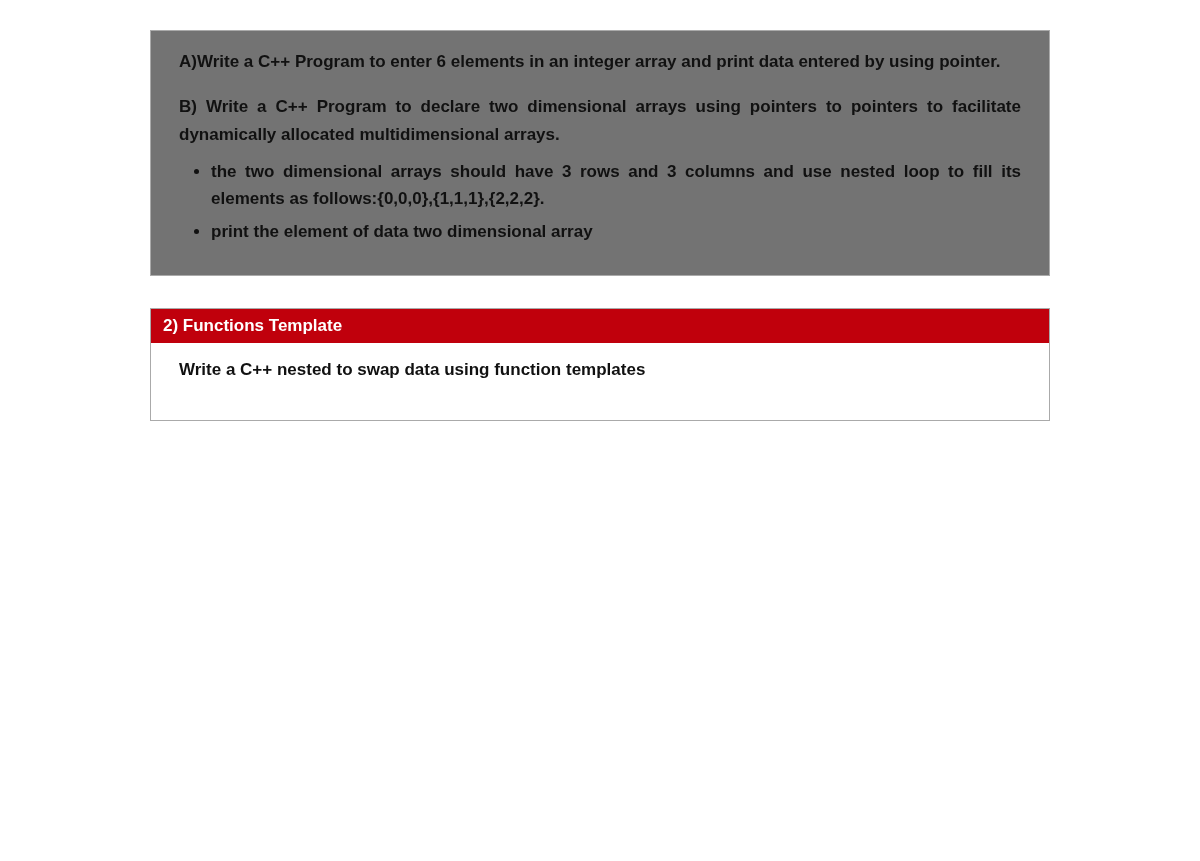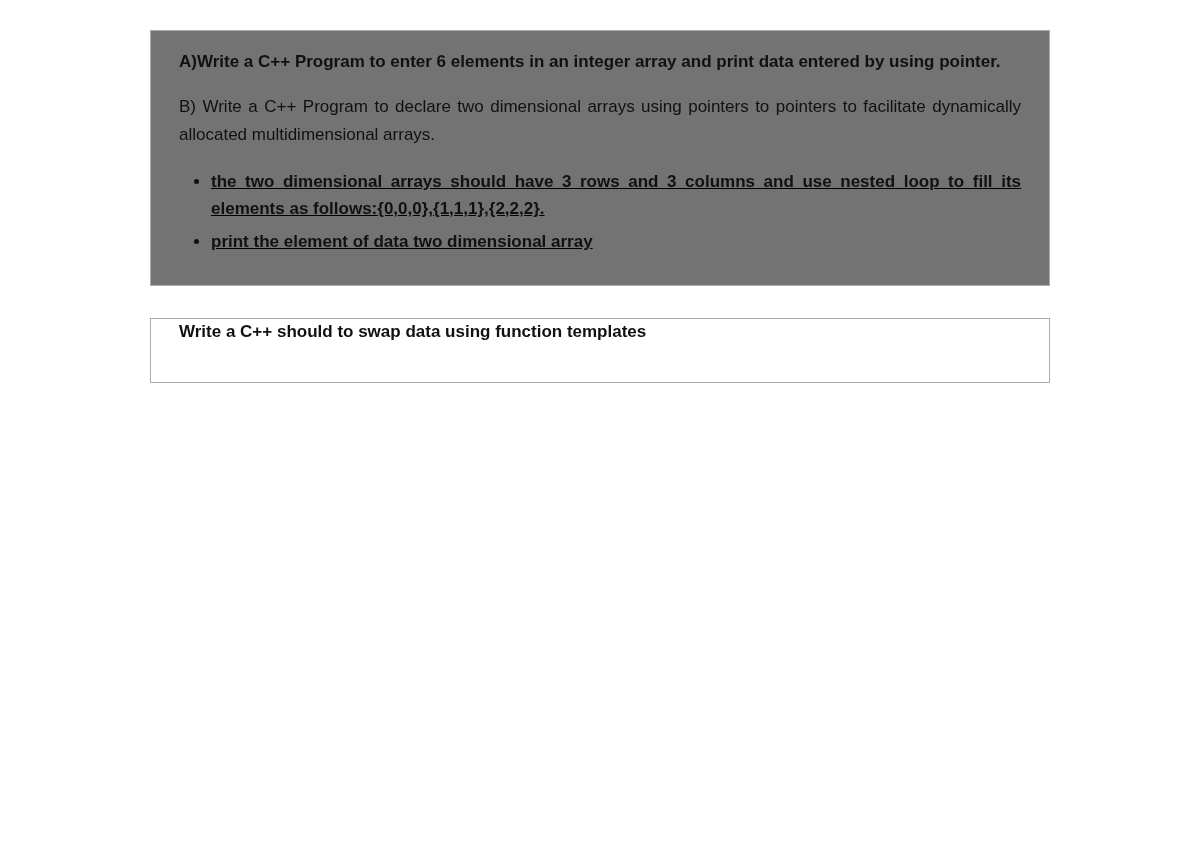--- a/index.html
+++ b/index.html
@@ -35,32 +35,31 @@
     .question-a {
       font-size: 17px;
       font-weight: bold;
       line-height: 1.55;
       margin-bottom: 18px;
       color: #111;
     }
 
     .question-b-header {
       font-size: 17px;
-      font-weight: normal;
+      font-weight: bold;
       line-height: 1.6;
       margin-bottom: 4px;
       color: #111;
       text-align: justify;
     }
 
     .bullet-list {
-      margin-top: 20px;
+      margin-top: 10px;
       margin-left: 32px;
       list-style: disc;
-      text-decoration: underline;
     }
 
     .bullet-list li {
       font-size: 17px;
       font-weight: bold;
       line-height: 1.6;
       color: #111;
       text-align: justify;
       margin-bottom: 6px;
     }
@@ -108,17 +107,18 @@
 
     <ul class="bullet-list">
       <li>the two dimensional arrays   should have 3 rows and 3 columns and use nested loop to fill   its elements as follows:{0,0,0},{1,1,1},{2,2,2}.</li>
       <li>print the element of data two dimensional array</li>
     </ul>
 
   </div>
 
   <div class="section-2-box">
     <div class="section-2-content">
-      <div class="section-2-desc">Write a C++ should to swap data using function templates</div>
+      <div class="section-header">2)  Functions Template</div>
+      <div class="section-2-desc">Write a C++ nested to swap data using function templates</div>
     </div>
   </div>
 
 </div>
 
 </body></html>

